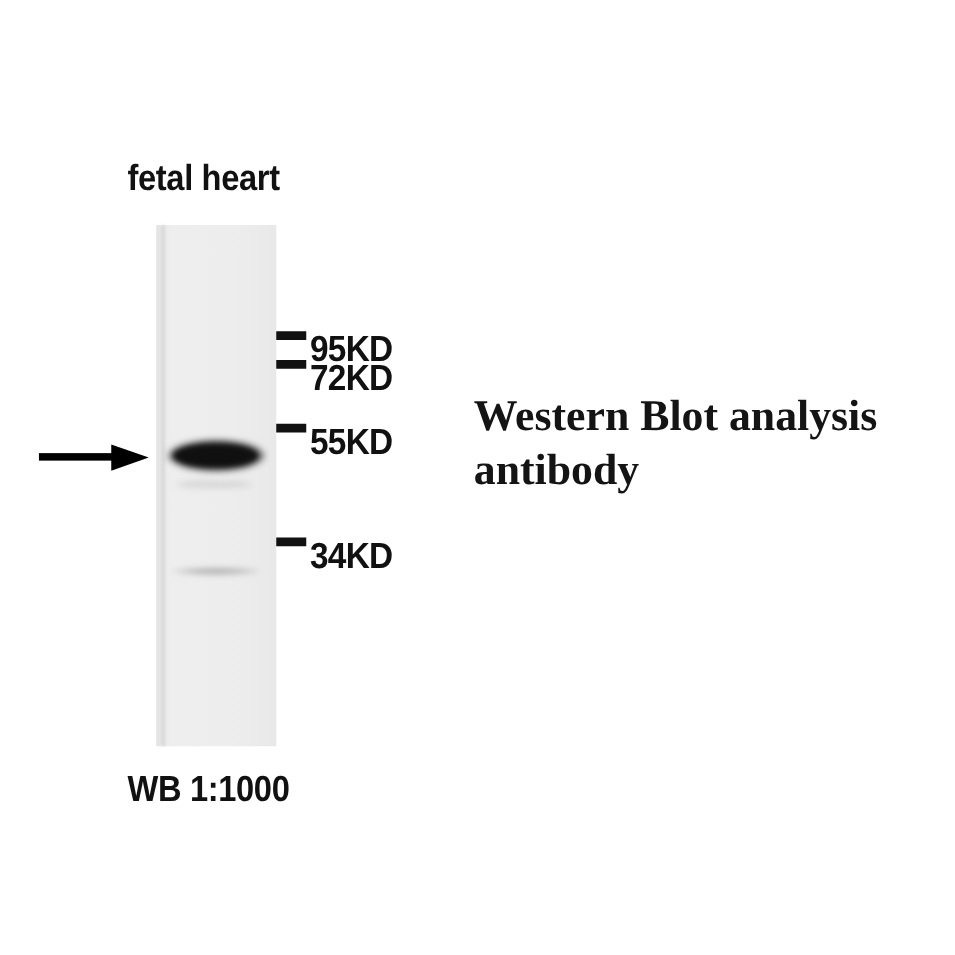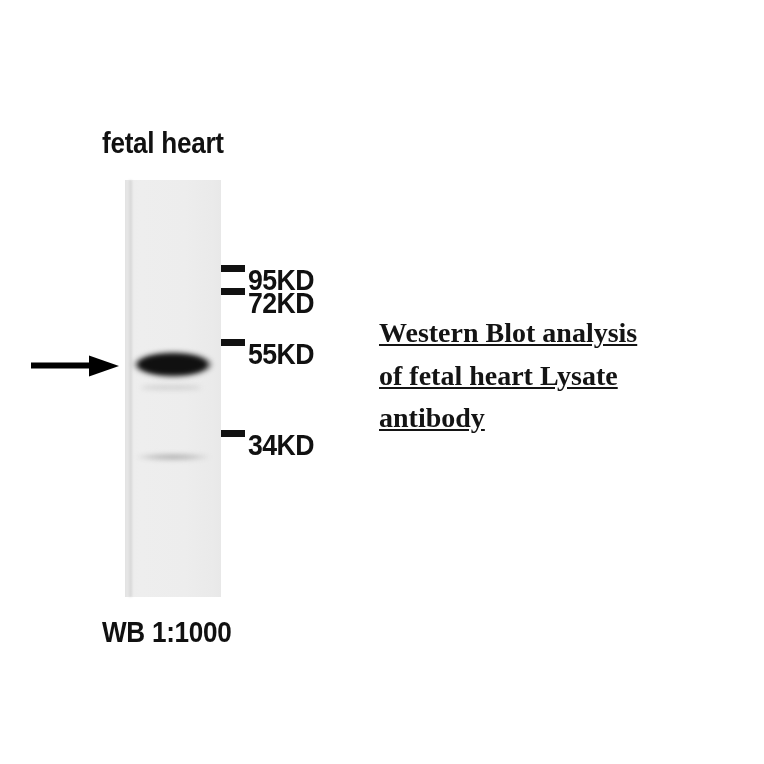--- a/index.html
+++ b/index.html
@@ -140,24 +140,23 @@
   }
 
   
   #caption {
     position: absolute;
     left: 364px;
     top: 312px;
     width: 378px;
     font-family: "Liberation Serif", serif;
     font-weight: bold;
-    font-size: 28px;
+    font-size: 35px;
     line-height: 42.5px;
     color: #141414;
-    text-decoration: underline;
   }
   #caption .cap-line { display: block; white-space: nowrap; }
 
   
   #dilution {
     position: absolute;
     left: 87px;
     top: 615px;
     font-family: "Liberation Sans", sans-serif;
     font-weight: bold;
@@ -202,19 +201,18 @@
     <span class="marker-tick"></span>
     <span class="marker-label">55KD</span>
   </div>
   <div class="marker" style="top:430px">
     <span class="marker-tick"></span>
     <span class="marker-label">34KD</span>
   </div>
 
   <div id="caption">
     <span class="cap-line">Western Blot analysis</span>
-    <span class="cap-line">of fetal heart Lysate</span>
     <span class="cap-line">antibody</span>
   </div>
 
   <div id="dilution">WB 1:1000</div>
 
 </div>
 
 </body></html>

